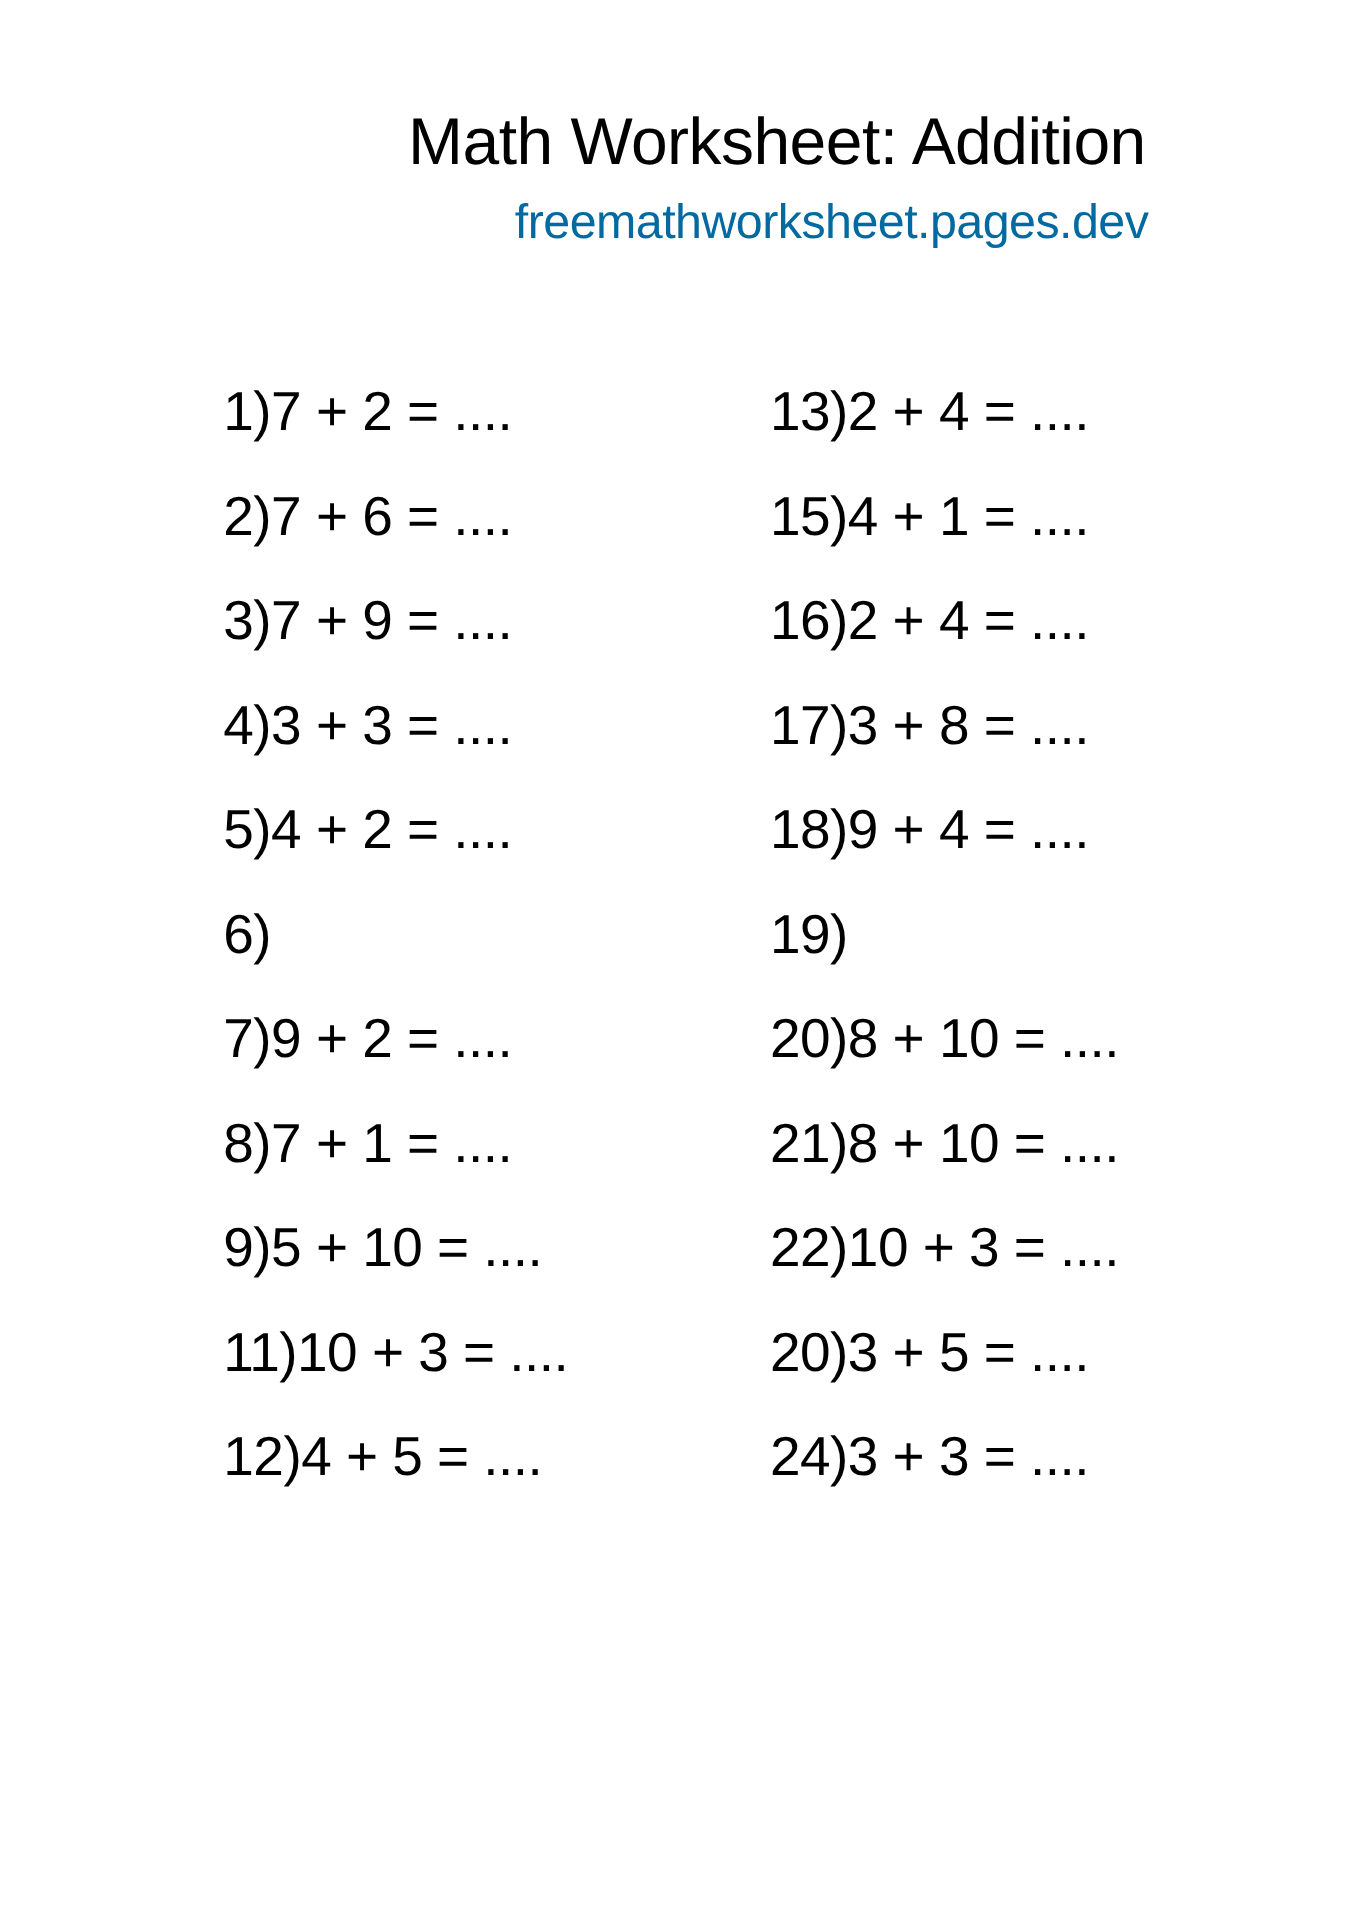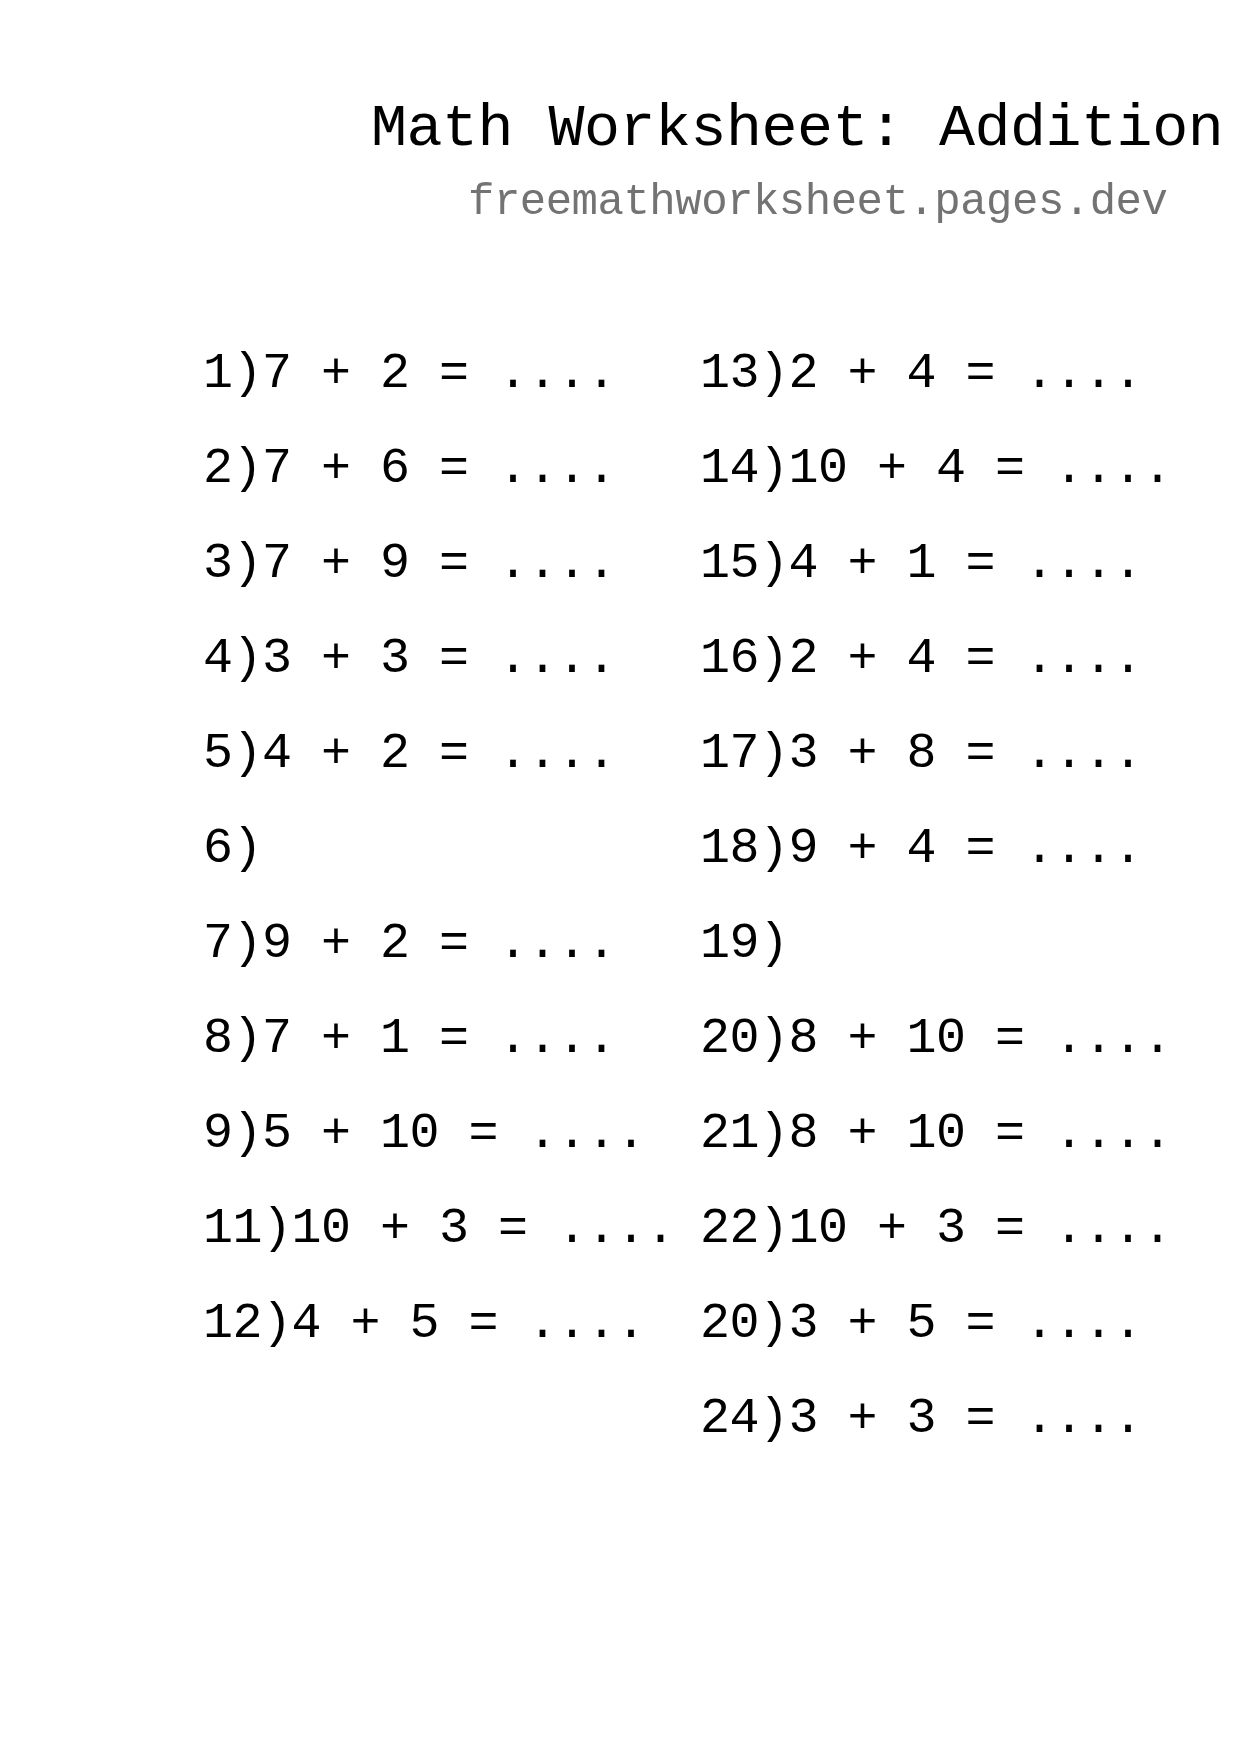--- a/index.html
+++ b/index.html
@@ -6,42 +6,42 @@
     margin: 0;
     padding: 0;
     background: #ffffff;
   }
   .page {
     position: relative;
     width: 1240px;
     height: 1754px;
     background: #ffffff;
     overflow: hidden;
-    font-family: Liberation Mono, monospace;
+    font-family: Liberation Sans, sans-serif;
     color: #000000;
     text-align: center;
   }
   .title {
     position: absolute;
     left: 371px;
     top: 99px;
     font-size: 60px;
     line-height: 1;
     letter-spacing: -0.5px;
     color: #000000;
     white-space: nowrap;
   }
   .subtitle {
     position: absolute;
     left: 468px;
     top: 180px;
     font-size: 44px;
     line-height: 1;
     letter-spacing: -0.5px;
-    color: #737373;
+    color: #0369a1;
     white-space: nowrap;
   }
   .col {
     position: absolute;
     top: 326px;
     display: flex;
     flex-direction: column;
   }
   .col-left  { left: 203px; }
   .col-right { left: 700px; }
@@ -106,24 +106,20 @@
         <span class="label">12)</span>
         <span class="expr">4 + 5 = ....</span>
       </div>
     </div>
   <div class="col col-right" id="col-1">
       <div class="row">
         <span class="label">13)</span>
         <span class="expr">2 + 4 = ....</span>
       </div>
       <div class="row">
-        <span class="label">14)</span>
-        <span class="expr">10 + 4 = ....</span>
-      </div>
-      <div class="row">
         <span class="label">15)</span>
         <span class="expr">4 + 1 = ....</span>
       </div>
       <div class="row">
         <span class="label">16)</span>
         <span class="expr">2 + 4 = ....</span>
       </div>
       <div class="row">
         <span class="label">17)</span>
         <span class="expr">3 + 8 = ....</span>

